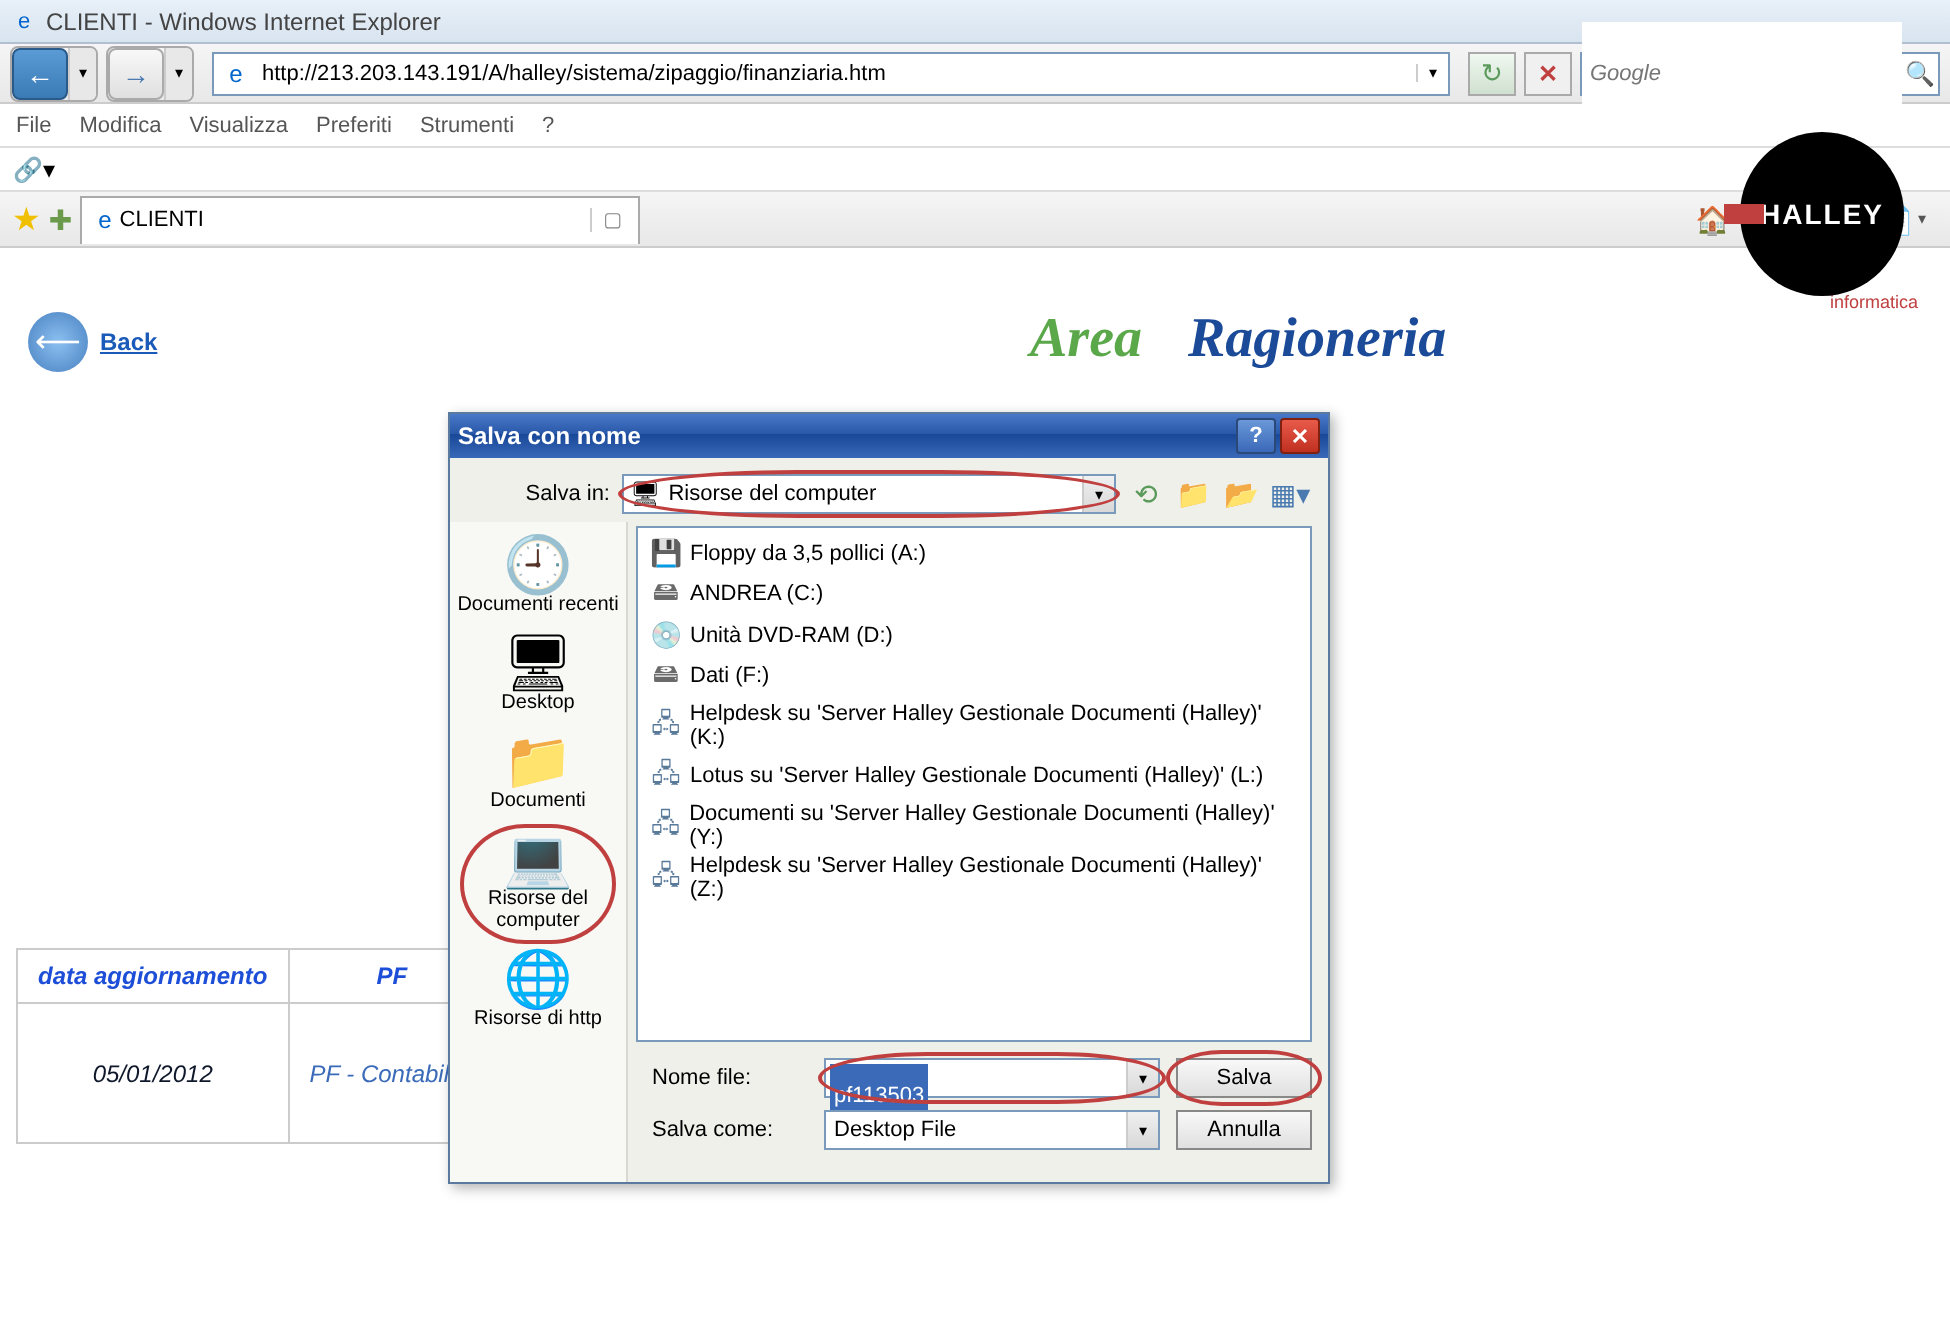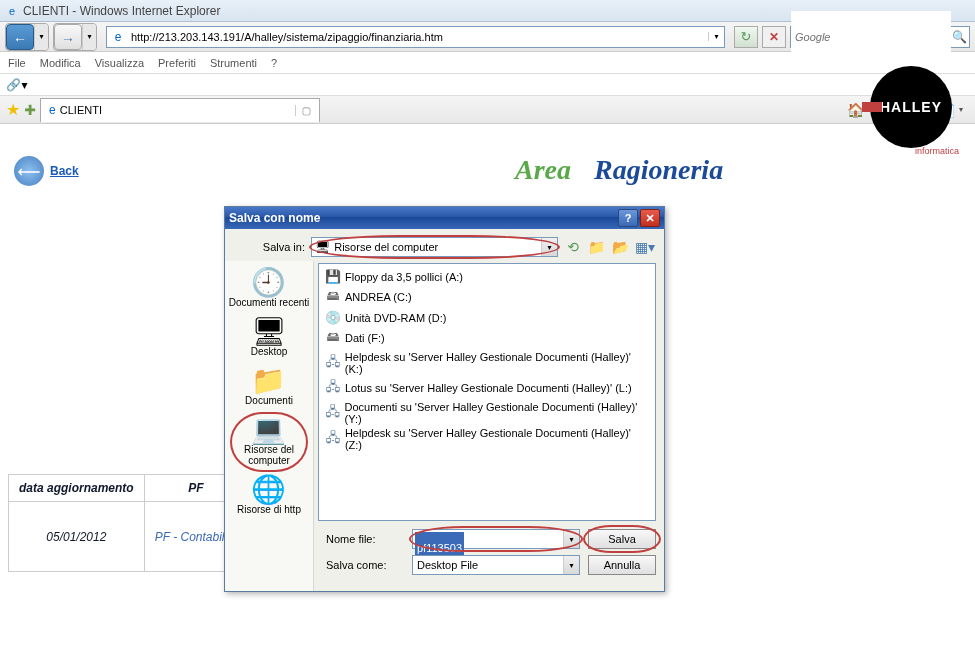--- a/index.html
+++ b/index.html
@@ -47,21 +47,21 @@
   .page { position: relative; background: #fff; padding: 30px 12px 12px 12px; }
   .back-link { display: flex; align-items: center; gap: 6px; position: absolute; left: 14px; top: 32px; }
   .back-link .circle { width: 30px; height: 30px; border-radius: 50%; background: radial-gradient(#8ac0f0,#4a80c0); display: flex; align-items: center; justify-content: center; color: #fff; font-size: 16px; cursor: pointer; }
   .back-link a { color: #1a5ab8; font-weight: bold; font-size: 12px; text-decoration: underline; cursor: pointer; }
   .heading { position: absolute; left: 515px; top: 30px; font-family: Georgia, 'Times New Roman', serif; font-style: italic; font-weight: bold; font-size: 28px; }
   .heading .g { color: #5aa84a; }
   .heading .b { color: #1a4a98; margin-left: 16px; }
   
   .data-table { position: absolute; left: 8px; top: 350px; border-collapse: collapse; font-size: 12px; }
   .data-table th, .data-table td { border: 1px solid #ccc; padding: 6px 10px; vertical-align: middle; }
-  .data-table th { font-weight: bold; font-style: italic; color: #0f172a; background: #fff; }
+  .data-table th { font-weight: bold; font-style: italic; color: #1d4ed8; background: #fff; }
   .data-table th.sc { color: #5aa84a; }
   .data-table td.date { color: #0f172a; font-style: italic; text-align: center; }
   .data-table td.prod { color: #3a6ab8; font-style: italic; }
   .data-table td.link { color: #3a6ab8; }
   .check { color: #5aa84a; font-size: 18px; text-align: center; }
   
   
   .halley { position: absolute; right: 10px; bottom: 10px; width: 95px; height: 90px; }
   .halley .circle { width: 82px; height: 82px; border-radius: 50%; background: #000; display: flex; align-items: center; justify-content: center; color: #fff; font-weight: bold; font-size: 14px; letter-spacing: 1px; position: relative; }
   .halley .circle::before { content: ''; position: absolute; left: -8px; top: 36px; width: 20px; height: 10px; background: #c04040; }

